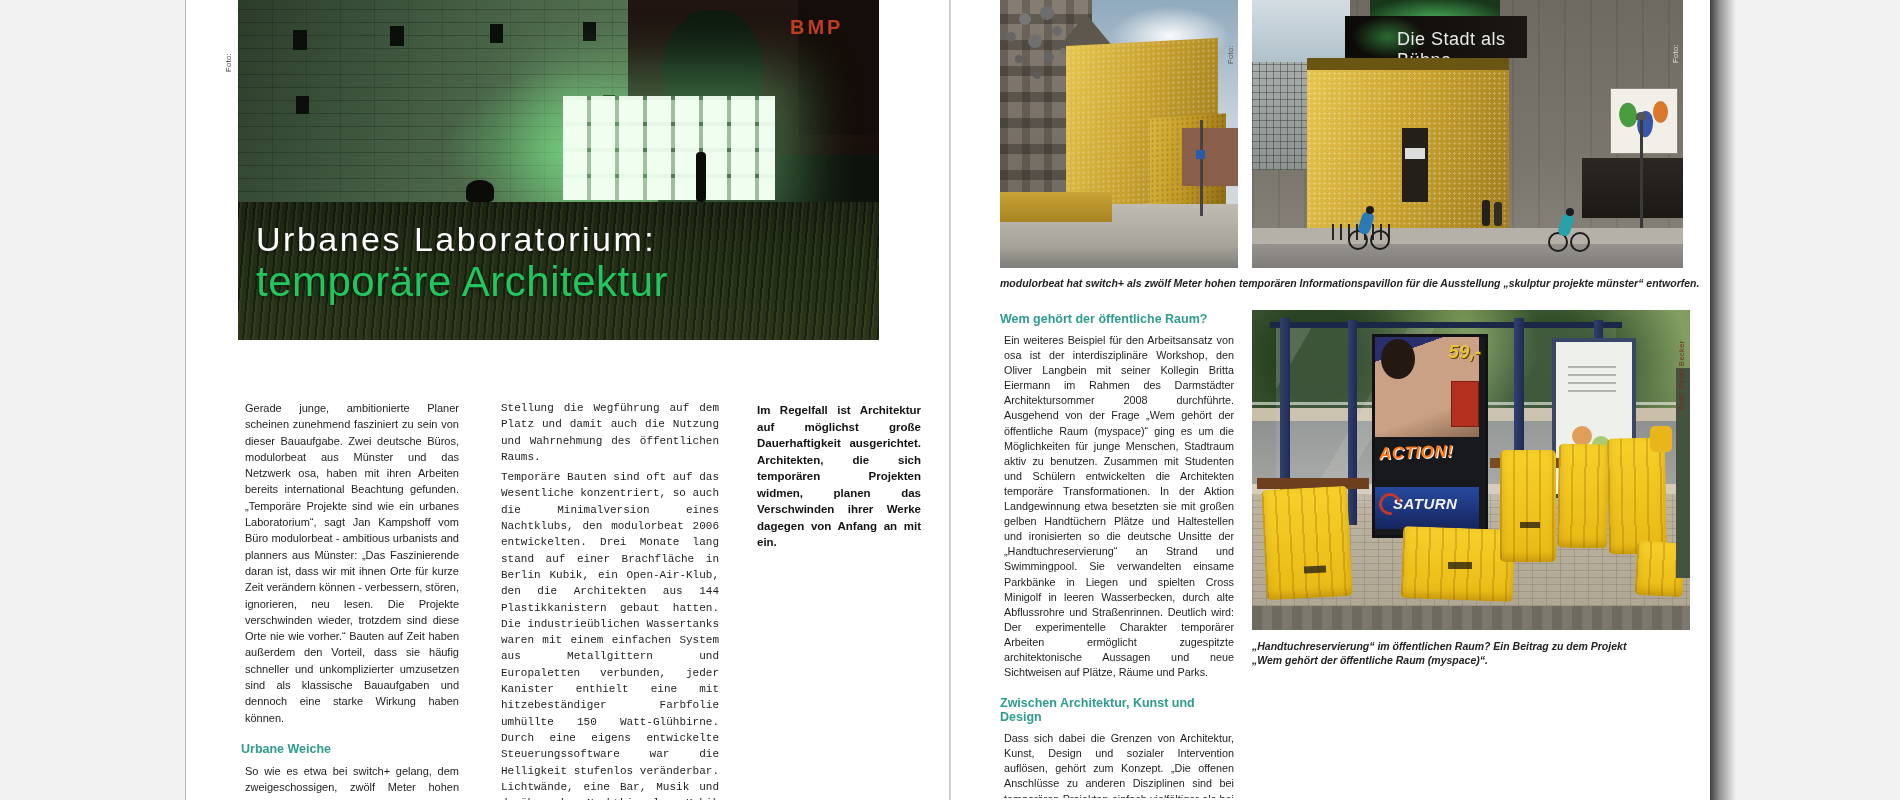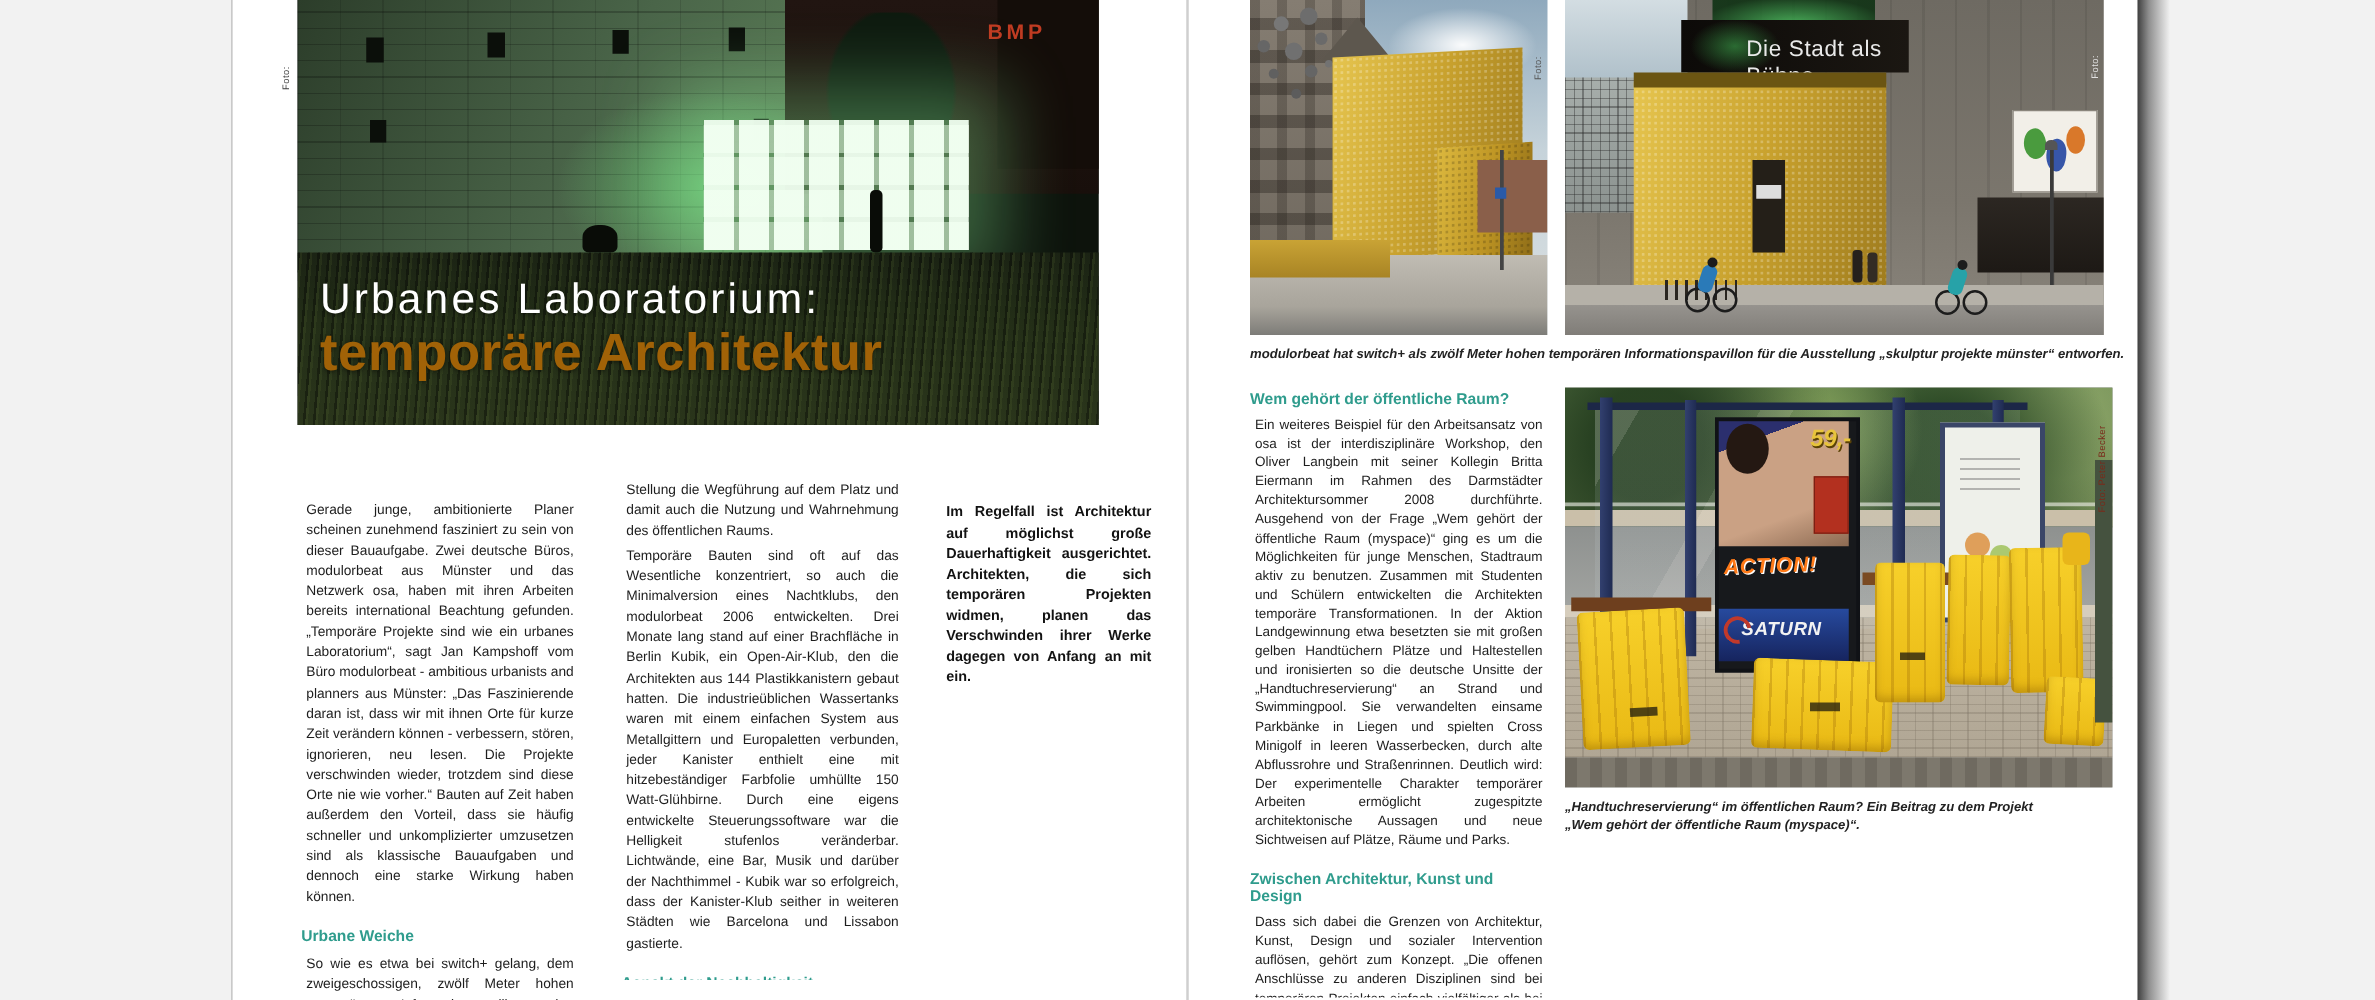--- a/index.html
+++ b/index.html
@@ -9,21 +9,21 @@
   .page{position:absolute;top:0;height:800px;background:#ffffff;}
   .photo{position:absolute;overflow:hidden;}
   
   .body-l{font-size:11px;line-height:16.3px;text-align:justify;color:#1d1d1d;}
   .body-r{font-size:10.8px;line-height:15.1px;text-align:justify;color:#1d1d1d;}
   .teal-head{font-size:12.5px;font-weight:700;color:#2f9c8d;margin:0;}
   .intro-bold{font-size:11.5px;line-height:16.5px;font-weight:700;text-align:justify;color:#121212;}
   .caption{font-style:italic;font-weight:700;font-size:10.5px;color:#222;line-height:13.5px;}
   .credit{font-size:7.5px;color:#3c3c3c;writing-mode:vertical-rl;transform:rotate(180deg);letter-spacing:.4px;}
   .title-thin{font-size:34px;font-weight:400;color:#fff;letter-spacing:2.5px;text-shadow:0 1px 4px rgba(0,0,0,.55);}
-  .title-bold{font-size:42px;font-weight:700;color:#a16207;letter-spacing:.5px;text-shadow:0 1px 4px rgba(0,0,0,.55);}
+  .title-bold{font-size:42px;font-weight:400;color:#22c55e;letter-spacing:.5px;text-shadow:0 1px 4px rgba(0,0,0,.55);}
   p{margin:4px;}
   .spacer12{height:12px;} .spacer2{height:3px;}
   
   .wallA{background-image:
       repeating-linear-gradient(0deg, rgba(0,0,0,.22) 0 1px, transparent 1px 13px),
       repeating-linear-gradient(90deg, rgba(0,0,0,.12) 0 1px, transparent 1px 34px),
       linear-gradient(115deg,#2c3d2a,#4a6549 55%,#5d7f58);}
   .grassA{background-image:
       repeating-linear-gradient(95deg, rgba(0,0,0,.35) 0 2px, rgba(95,115,52,.16) 2px 4px, transparent 4px 8px),
       linear-gradient(180deg,#1b2314,#232e17 40%,#2a351b);}
@@ -79,40 +79,40 @@
       <div class="abs" style="left:160px;top:40px;width:340px;height:220px;background:radial-gradient(closest-side,rgba(120,255,140,.45),transparent 72%);"></div>
       <div class="abs" style="left:55px;top:30px;width:14px;height:20px;background:#0b0f0a;"></div>
       <div class="abs" style="left:152px;top:26px;width:14px;height:20px;background:#0b0f0a;"></div>
       <div class="abs" style="left:252px;top:24px;width:13px;height:19px;background:#0b0f0a;"></div>
       <div class="abs" style="left:345px;top:22px;width:13px;height:19px;background:#0b0f0a;"></div>
       <div class="abs" style="left:58px;top:96px;width:13px;height:18px;background:#0b0f0a;"></div>
       <div class="abs" style="left:365px;top:95px;width:12px;height:17px;background:#0b0f0a;"></div>
       <div class="abs" style="left:390px;top:0;width:251px;height:155px;background:linear-gradient(180deg,#211511,#180f0b);"></div>
       <div class="abs" style="left:560px;top:0;width:81px;height:135px;background:#140d09;"></div>
       <div class="abs" style="left:415px;top:10px;width:120px;height:140px;background:radial-gradient(ellipse at 50% 45%,#0e1a0f 58%,transparent 62%);"></div>
-      <span class="abs" style="left:552px;top:16px;color:#c03b22;font-weight:700;font-size:17px;letter-spacing:3px;">BMP</span>
+      <span class="abs" style="left:552px;top:16px;color:#c03b22;font-weight:700;font-size:20px;letter-spacing:3px;">BMP</span>
       <div class="abs cubegrid" style="left:325px;top:96px;width:212px;height:104px;"></div>
       <div class="abs" style="left:228px;top:180px;width:28px;height:22px;background:#090c07;border-radius:45% 45% 20% 20%;"></div>
       <div class="abs" style="left:458px;top:152px;width:10px;height:50px;background:#090c07;border-radius:4px;"></div>
       <div class="abs grassA" style="left:0;top:202px;width:641px;height:138px;"></div>
       <div class="abs title-thin" style="left:18px;top:220px;">Urbanes Laboratorium:</div>
       <div class="abs title-bold" style="left:18px;top:258px;">temporäre Architektur</div>
     </div>
 
     <span class="abs credit" style="left:38px;top:2px;height:70px;">Foto:</span>
 
     <div class="abs" style="left:55px;top:396px;width:222px;height:404px;overflow:hidden;">
       <p class="body-l">Gerade junge, ambitionierte Planer scheinen zunehmend fasziniert zu sein von dieser Bauaufgabe. Zwei deutsche Büros, modulorbeat aus Münster und das Netzwerk osa, haben mit ihren Arbeiten bereits international Beachtung gefunden. „Temporäre Projekte sind wie ein urbanes Laboratorium“, sagt Jan Kampshoff vom Büro modulorbeat - ambitious urbanists and planners aus Münster: „Das Faszinierende daran ist, dass wir mit ihnen Orte für kurze Zeit verändern können - verbessern, stören, ignorieren, neu lesen. Die Projekte verschwinden wieder, trotzdem sind diese Orte nie wie vorher.“ Bauten auf Zeit haben außerdem den Vorteil, dass sie häufig schneller und unkomplizierter umzusetzen sind als klassische Bauaufgaben und dennoch eine starke Wirkung haben können.</p>
       <div class="spacer12"></div>
       <p class="teal-head">Urbane Weiche</p>
       <div class="spacer2"></div>
       <p class="body-l">So wie es etwa bei switch+ gelang, dem zweigeschossigen, zwölf Meter hohen temporären Informationspavillon, den modulorbeat für die Ausstellung skulptur projekte münster 2007 entwarfen. Die goldfarbene Außenhülle des Pavillons bestand aus perforiertem Kupferblech</p>
     </div>
 
-    <div class="abs" style="left:311px;top:380px;width:226px;height:404px;overflow:hidden;">
+    <div class="abs" style="left:311px;top:396px;width:226px;height:404px;overflow:hidden;font-family:Liberation Mono, monospace;">
       <p class="body-l">Stellung die Wegführung auf dem Platz und damit auch die Nutzung und Wahrnehmung des öffentlichen Raums.</p>
       <p class="body-l">Temporäre Bauten sind oft auf das Wesentliche konzentriert, so auch die Minimalversion eines Nachtklubs, den modulorbeat 2006 entwickelten. Drei Monate lang stand auf einer Brachfläche in Berlin Kubik, ein Open-Air-Klub, den die Architekten aus 144 Plastikkanistern gebaut hatten. Die industrieüblichen Wassertanks waren mit einem einfachen System aus Metallgittern und Europaletten verbunden, jeder Kanister enthielt eine mit hitzebeständiger Farbfolie umhüllte 150 Watt-Glühbirne. Durch eine eigens entwickelte Steuerungssoftware war die Helligkeit stufenlos veränderbar. Lichtwände, eine Bar, Musik und darüber der Nachthimmel - Kubik war so erfolgreich, dass der Kanister-Klub seither in weiteren Städten wie Barcelona und Lissabon gastierte.</p>
       <div class="spacer12"></div>
       <p class="teal-head">Aspekt der Nachhaltigkeit</p>
       <div class="spacer2"></div>
       <p class="body-l">In Zeiten knapper werdender Ressourcen und drängender Umweltprobleme ist der Aspekt der Nachhaltigkeit von entscheidender Bedeu-</p>
     </div>
 
     <div class="abs" style="left:567px;top:398px;width:172px;height:402px;overflow:hidden;">
       <p class="intro-bold">Im Regelfall ist Architektur auf möglichst große Dauerhaftigkeit ausgerichtet. Architekten, die sich temporären Projekten widmen, planen das Verschwinden ihrer Werke dagegen von Anfang an mit ein.</p>

